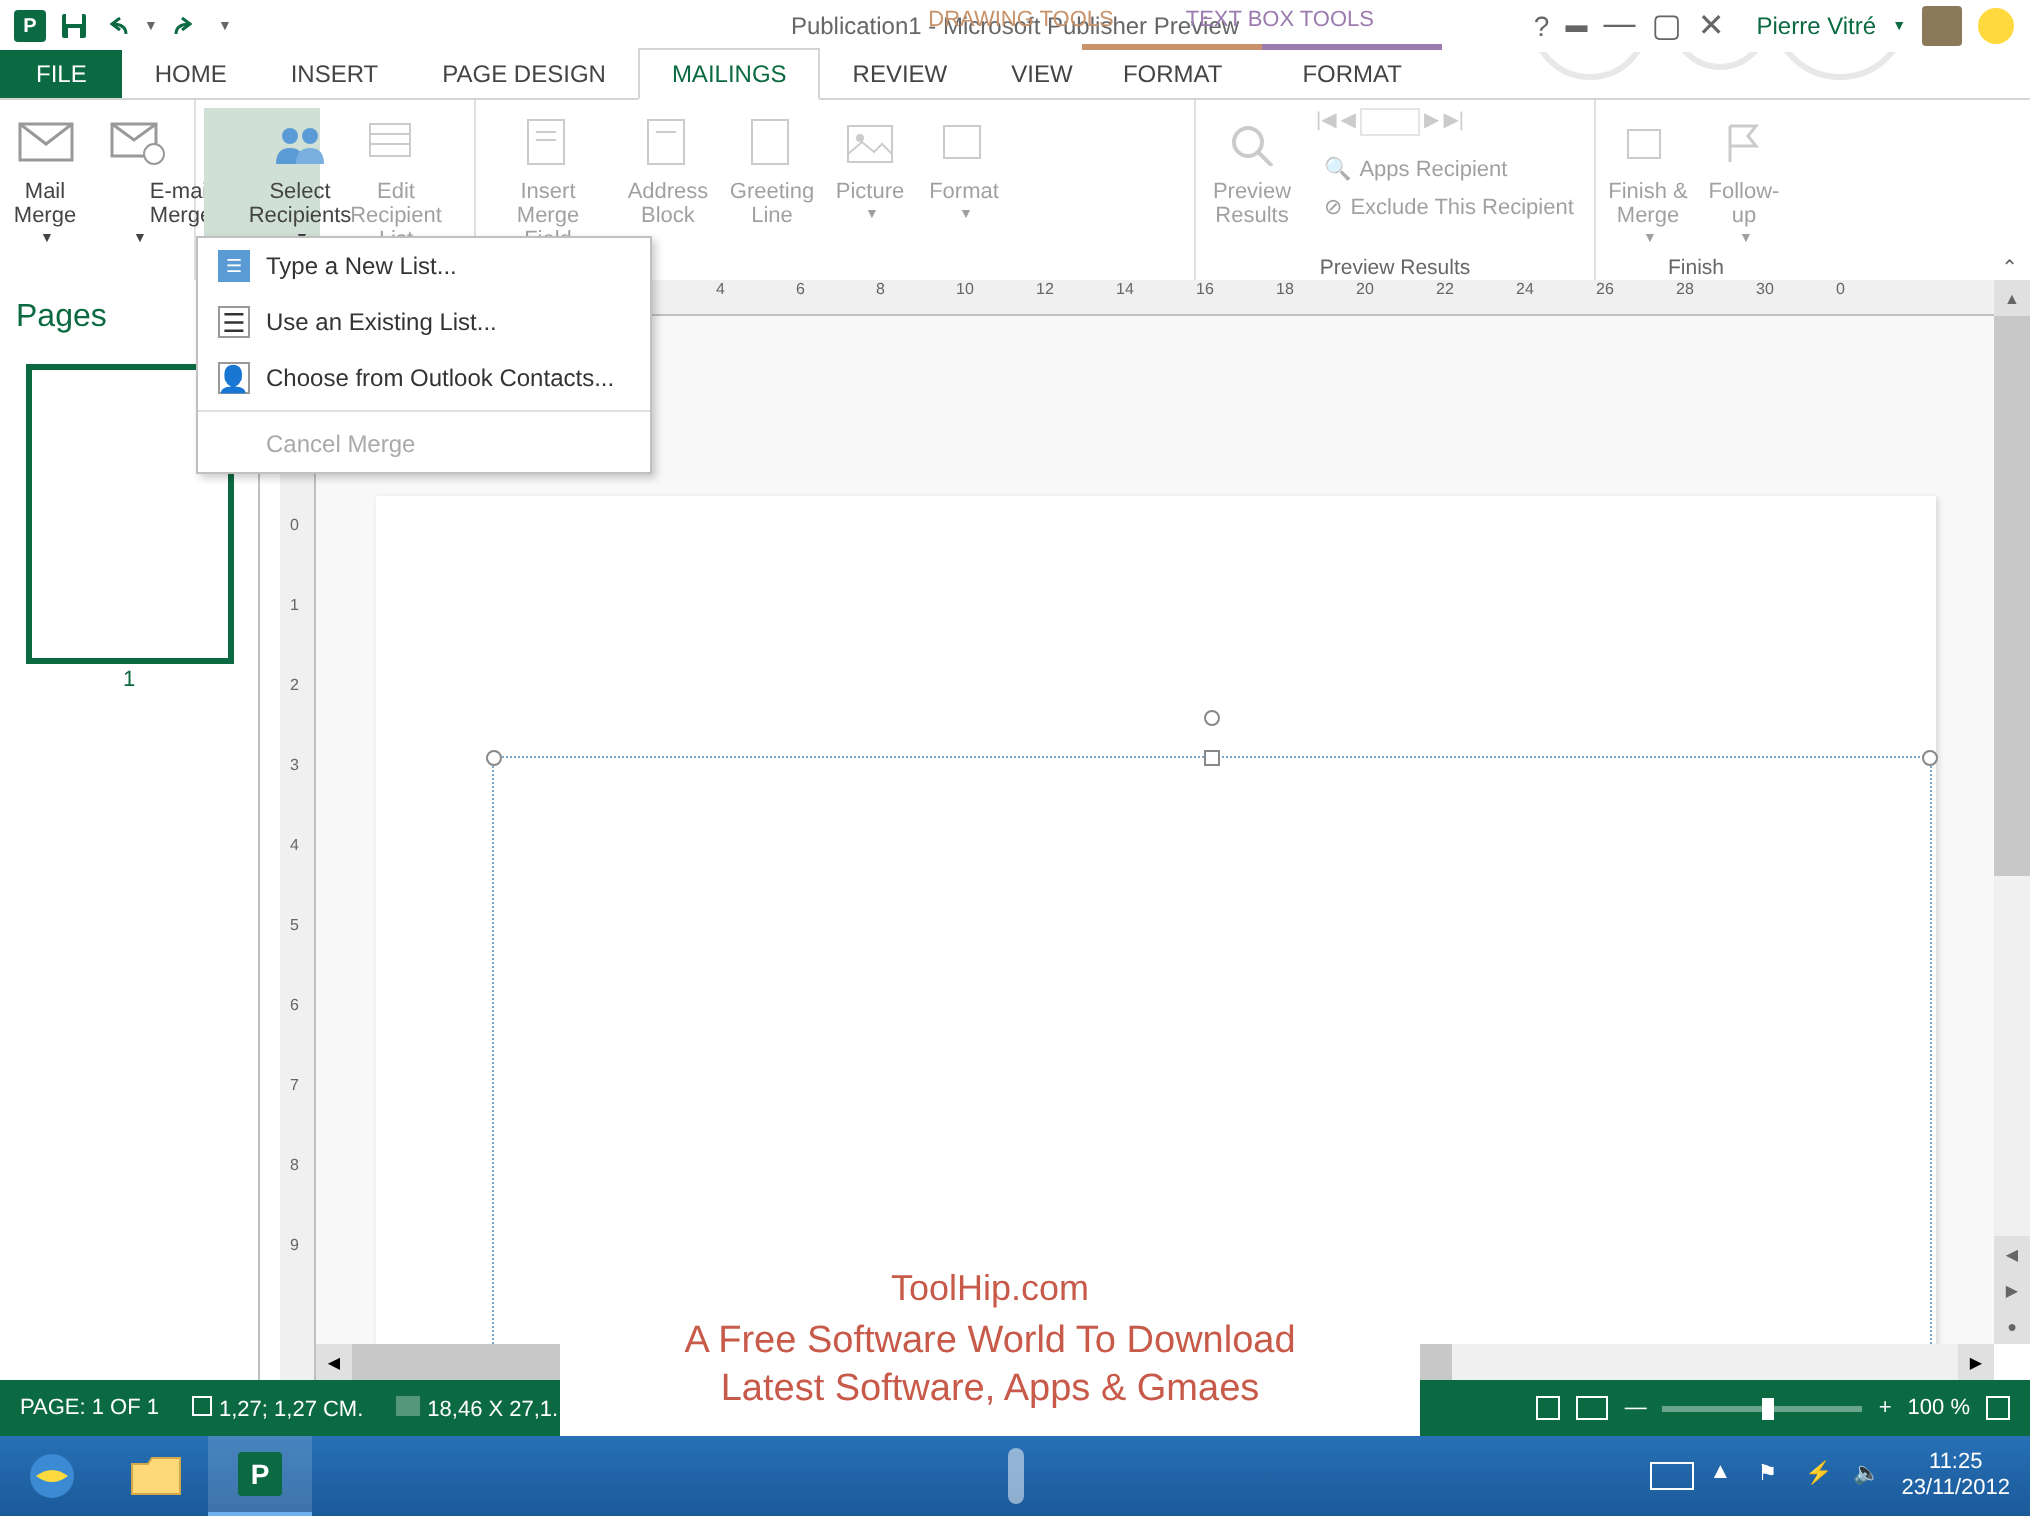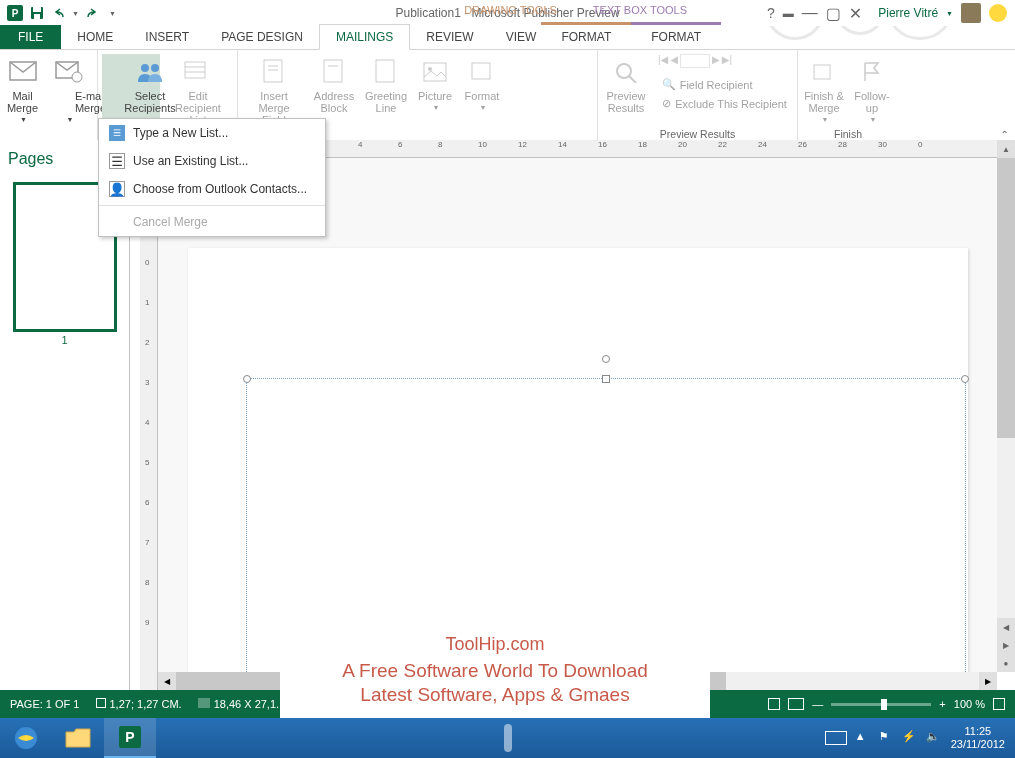--- a/index.html
+++ b/index.html
@@ -302,21 +302,21 @@
       <div class="small-btn-col" style="margin-left:4px;">
         <div style="display:flex;gap:2px;margin-bottom:6px;">
           <span style="font-size:10px;color:#999;">|◀</span>
           <span style="font-size:10px;color:#999;">◀</span>
           <span style="border:1px solid #ccc;width:30px;height:14px;display:inline-block;"></span>
           <span style="font-size:10px;color:#999;">▶</span>
           <span style="font-size:10px;color:#999;">▶|</span>
         </div>
         <div class="small-btn">
             <span>🔍</span>
-            <span>Field Recipient</span>
+            <span>Apps Recipient</span>
           </div>
         <div class="small-btn">
             <span>⊘</span>
             <span>Exclude This Recipient</span>
           </div>
       </div>
     </div>
     <div class="group-label">Preview Results</div>
   </div>
 

